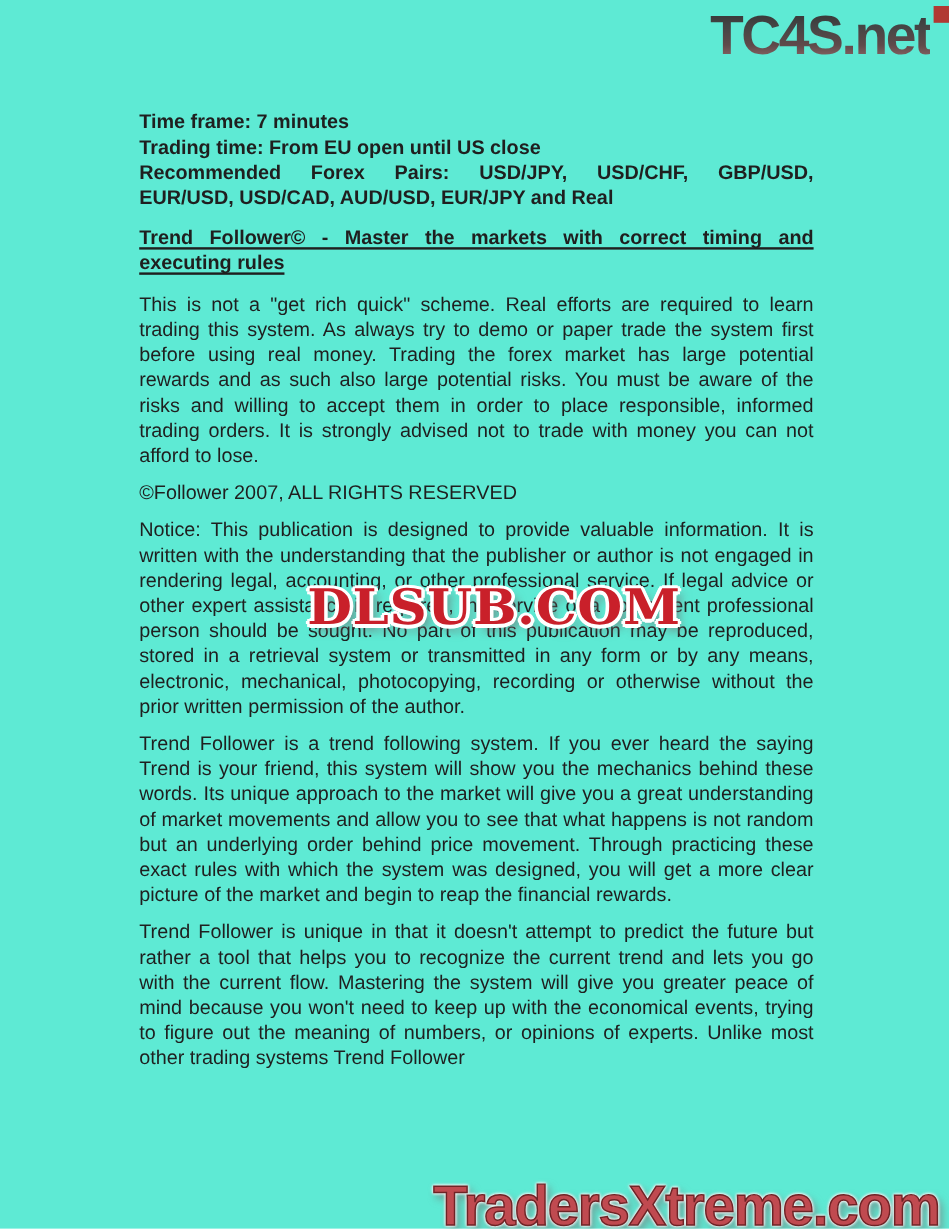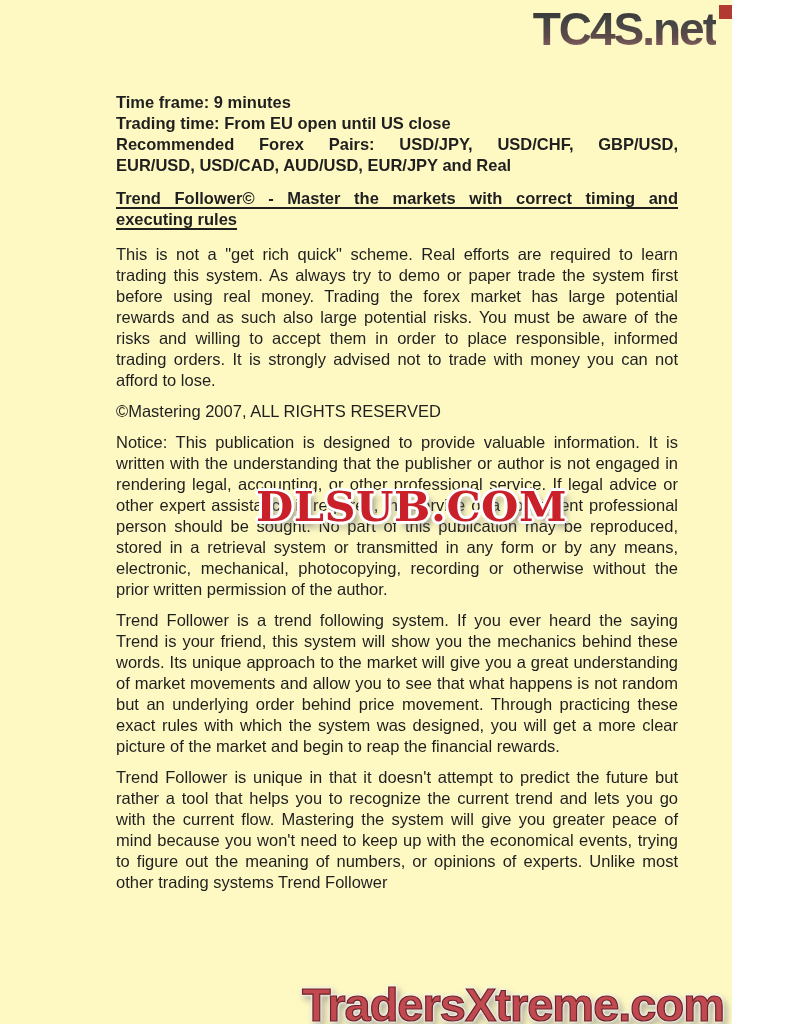--- a/index.html
+++ b/index.html
@@ -1,19 +1,19 @@
 <!DOCTYPE html>
 <html><head>
 <meta charset="utf-8">
 <style>
   html,body { margin:0; padding:0; background:#ffffff; }
   .page {
     position:relative;
-    width:732px; height:1024px;
-    background:#fef9c3;
+    width:791px; height:1024px;
+    background:#5eead4;
     overflow:hidden;
     font-family:"Liberation Sans", sans-serif;
     color:#1f1f1f;
   }
 
   
   .tc4s {
     position:absolute; top:2px; right:16px;
     font-family:"Liberation Sans", sans-serif;
     font-weight:bold;
@@ -99,34 +99,34 @@
 <body>
 
 <div class="page">
 
   <div class="tc4s">TC4S.net</div>
   <div class="corner-mark"></div>
 
   <div class="content">
 
     <div class="spec-block">
-      <div class="spec-line">Time frame: 9 minutes</div>
+      <div class="spec-line">Time frame: 7 minutes</div>
       <div class="spec-line">Trading time: From EU open until US close</div>
       <div class="spec-line stretch">Recommended Forex Pairs: USD/JPY, USD/CHF, GBP/USD,</div>
       <div class="spec-line">EUR/USD, USD/CAD, AUD/USD, EUR/JPY and Real</div>
     </div>
 
     <div class="heading-block">
       <div class="heading-line stretch">Trend Follower© - Master the markets with correct timing and</div>
       <div class="heading-line">executing rules</div>
     </div>
 
     <p>This is not a "get rich quick" scheme. Real efforts are required to learn trading this system. As always try to demo or paper trade the system first before using real money. Trading the forex market has large potential rewards and as such also large potential risks. You must be aware of the risks and willing to accept them in order to place responsible, informed trading orders. It is strongly advised not to trade with money you can not afford to lose.</p>
 
-    <p>©Mastering 2007, ALL RIGHTS RESERVED</p>
+    <p>©Follower 2007, ALL RIGHTS RESERVED</p>
 
     <p>Notice: This publication is designed to provide valuable information. It is written with the understanding that the publisher or author is not engaged in rendering legal, accounting, or other professional service. If legal advice or other expert assistance is required, the service of a competent professional person should be sought. No part of this publication may be reproduced, stored in a retrieval system or transmitted in any form or by any means, electronic, mechanical, photocopying, recording or otherwise without the prior written permission of the author.</p>
 
 
     <p>Trend Follower is a trend following system. If you ever heard the saying Trend is your friend, this system will show you the mechanics behind these words. Its unique approach to the market will give you a great understanding of market movements and allow you to see that what happens is not random but an underlying order behind price movement. Through practicing these exact rules with which the system was designed, you will get a more clear picture of the market and begin to reap the financial rewards.</p>
 
     <p>Trend Follower is unique in that it doesn't attempt to predict the future but rather a tool that helps you to recognize the current trend and lets you go with the current flow. Mastering the system will give you greater peace of mind because you won't need to keep up with the economical events, trying to figure out the meaning of numbers, or opinions of experts. Unlike most other trading systems Trend Follower</p>
 
   </div>
 

